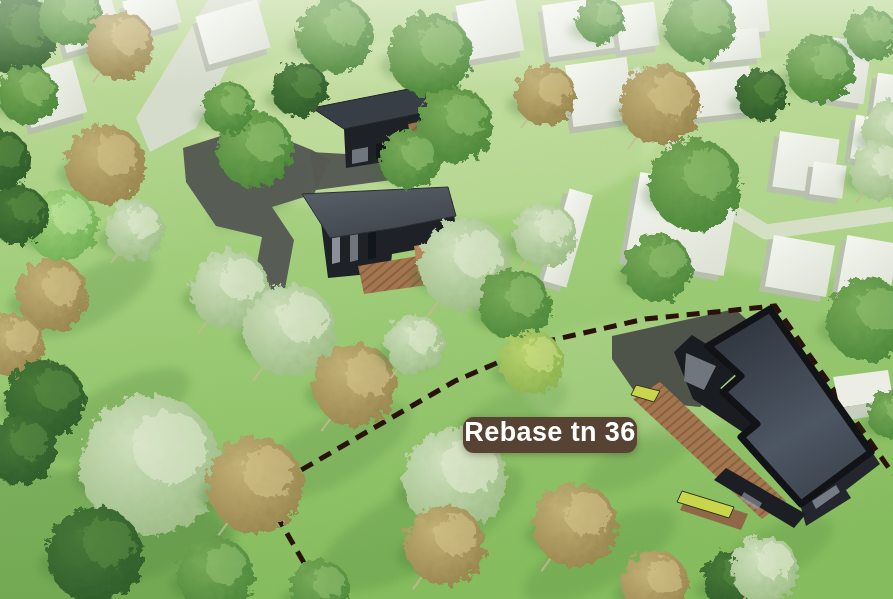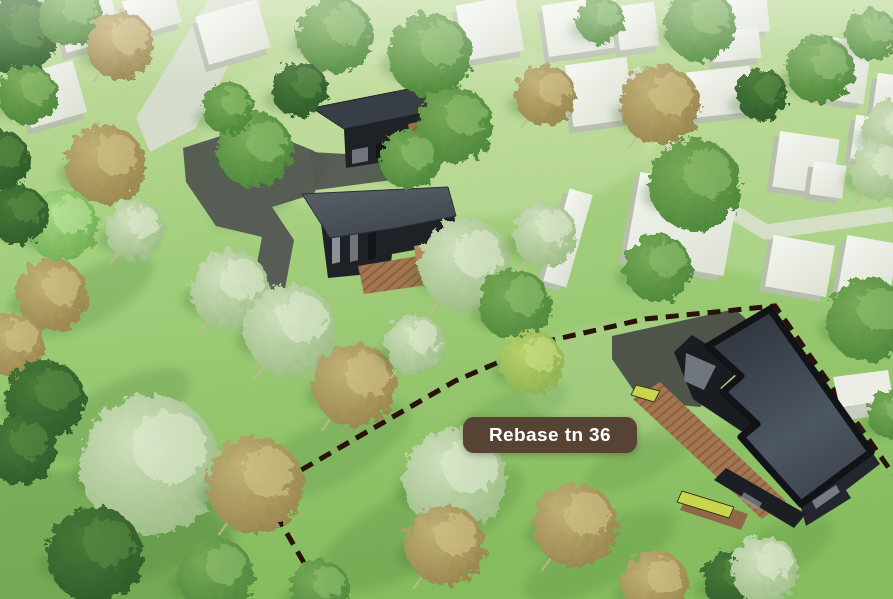--- a/index.html
+++ b/index.html
@@ -2,22 +2,22 @@
 <html><head>
 <meta charset="utf-8">
 <style>
   html,body{margin:0;padding:0;background:#1e1e1e;}
   .stage{position:relative;width:893px;height:599px;overflow:hidden;
          font-family:"Liberation Sans",sans-serif;background:#9ac973;}
   .stage svg{position:absolute;left:0;top:0;}
   .haze{position:absolute;left:0;top:0;width:100%;height:90px;pointer-events:none;
         background:linear-gradient(to bottom,rgba(255,255,255,.38),rgba(255,255,255,0));}
   .plot-label{position:absolute;left:463px;top:417px;width:174px;height:36px;
-        border-radius:11px;display:flex;align-items:center;justify-content:center;
-        font-size:19px;font-weight:700;letter-spacing:.4px;
+        border-radius:11px;display:flex;justify-content:center;
+        font-size:27px;font-weight:700;letter-spacing:.4px;
         box-shadow:0 2px 7px rgba(30,20,10,.3);cursor:pointer;}
 </style>
 </head>
 <body>
 
 <div class="stage">
 
   <svg width="893" height="599" viewBox="0 0 893 599">
     <defs>
       <linearGradient id="grassG" x1="0" y1="0" x2="0.15" y2="1">

